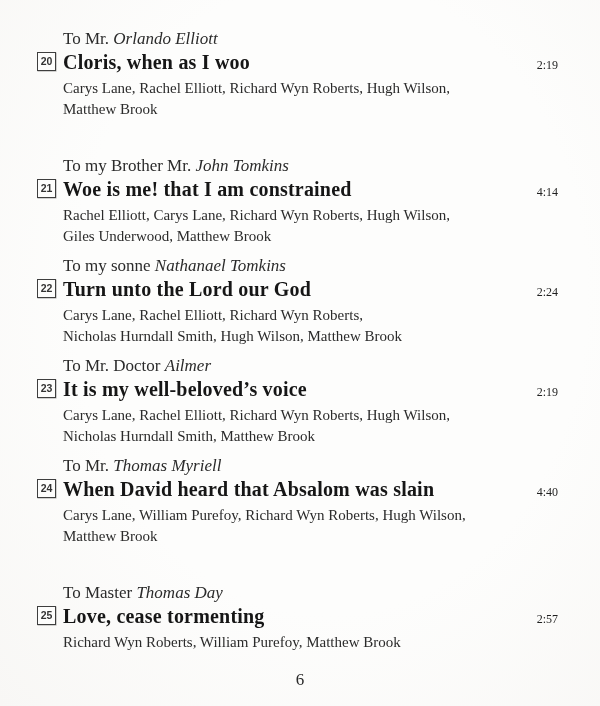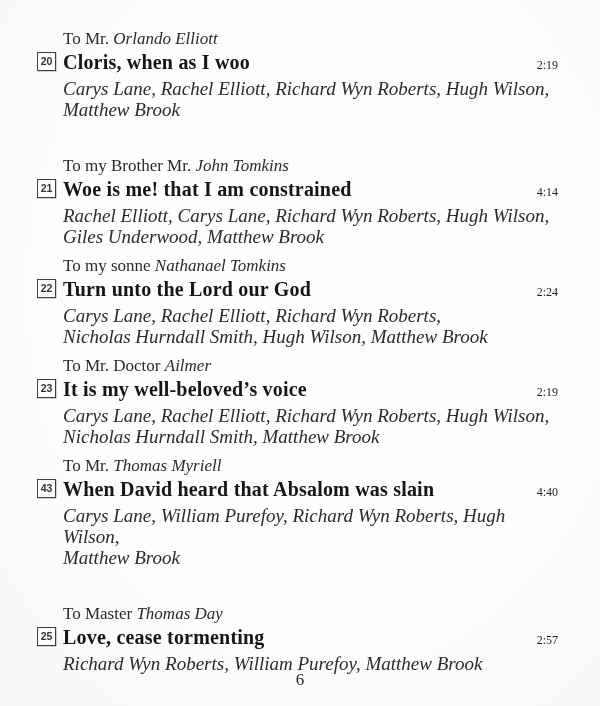--- a/index.html
+++ b/index.html
@@ -56,24 +56,23 @@
     letter-spacing: 0.2px;
     flex: 1;
   }
   .time {
     font-size: 12px;
     color: #1f1f1f;
     margin-left: 0;
     white-space: nowrap;
   }
   .performers {
-    font-size: 19px;
+    font-size: 15px;
     line-height: 21px;
     color: #2b2b2b;
-    font-style: italic;
   }
   .page-number {
     position: absolute;
     bottom: 16px;
     left: 0;
     width: 100%;
     text-align: center;
     font-size: 17px;
     color: #2b2b2b;
   }
@@ -123,21 +122,21 @@
       <span class="title">It is my well-beloved’s voice</span>
       <span class="time">2:19</span>
     </div>
     <div class="performers">Carys Lane, Rachel Elliott, Richard Wyn Roberts, Hugh Wilson,</div>
     <div class="performers">Nicholas Hurndall Smith, Matthew Brook</div>
   </div>
 
   <div class="track extra-gap">
     <div class="dedication"><span>To Mr. </span><span class="ded-name">Thomas Myriell</span></div>
     <div class="title-row">
-      <span class="num-box">43</span>
+      <span class="num-box">24</span>
       <span class="title">When David heard that Absalom was slain</span>
       <span class="time">4:40</span>
     </div>
     <div class="performers">Carys Lane, William Purefoy, Richard Wyn Roberts, Hugh Wilson,</div>
     <div class="performers">Matthew Brook</div>
   </div>
 
   <div class="track">
     <div class="dedication"><span>To Master </span><span class="ded-name">Thomas Day</span></div>
     <div class="title-row">

